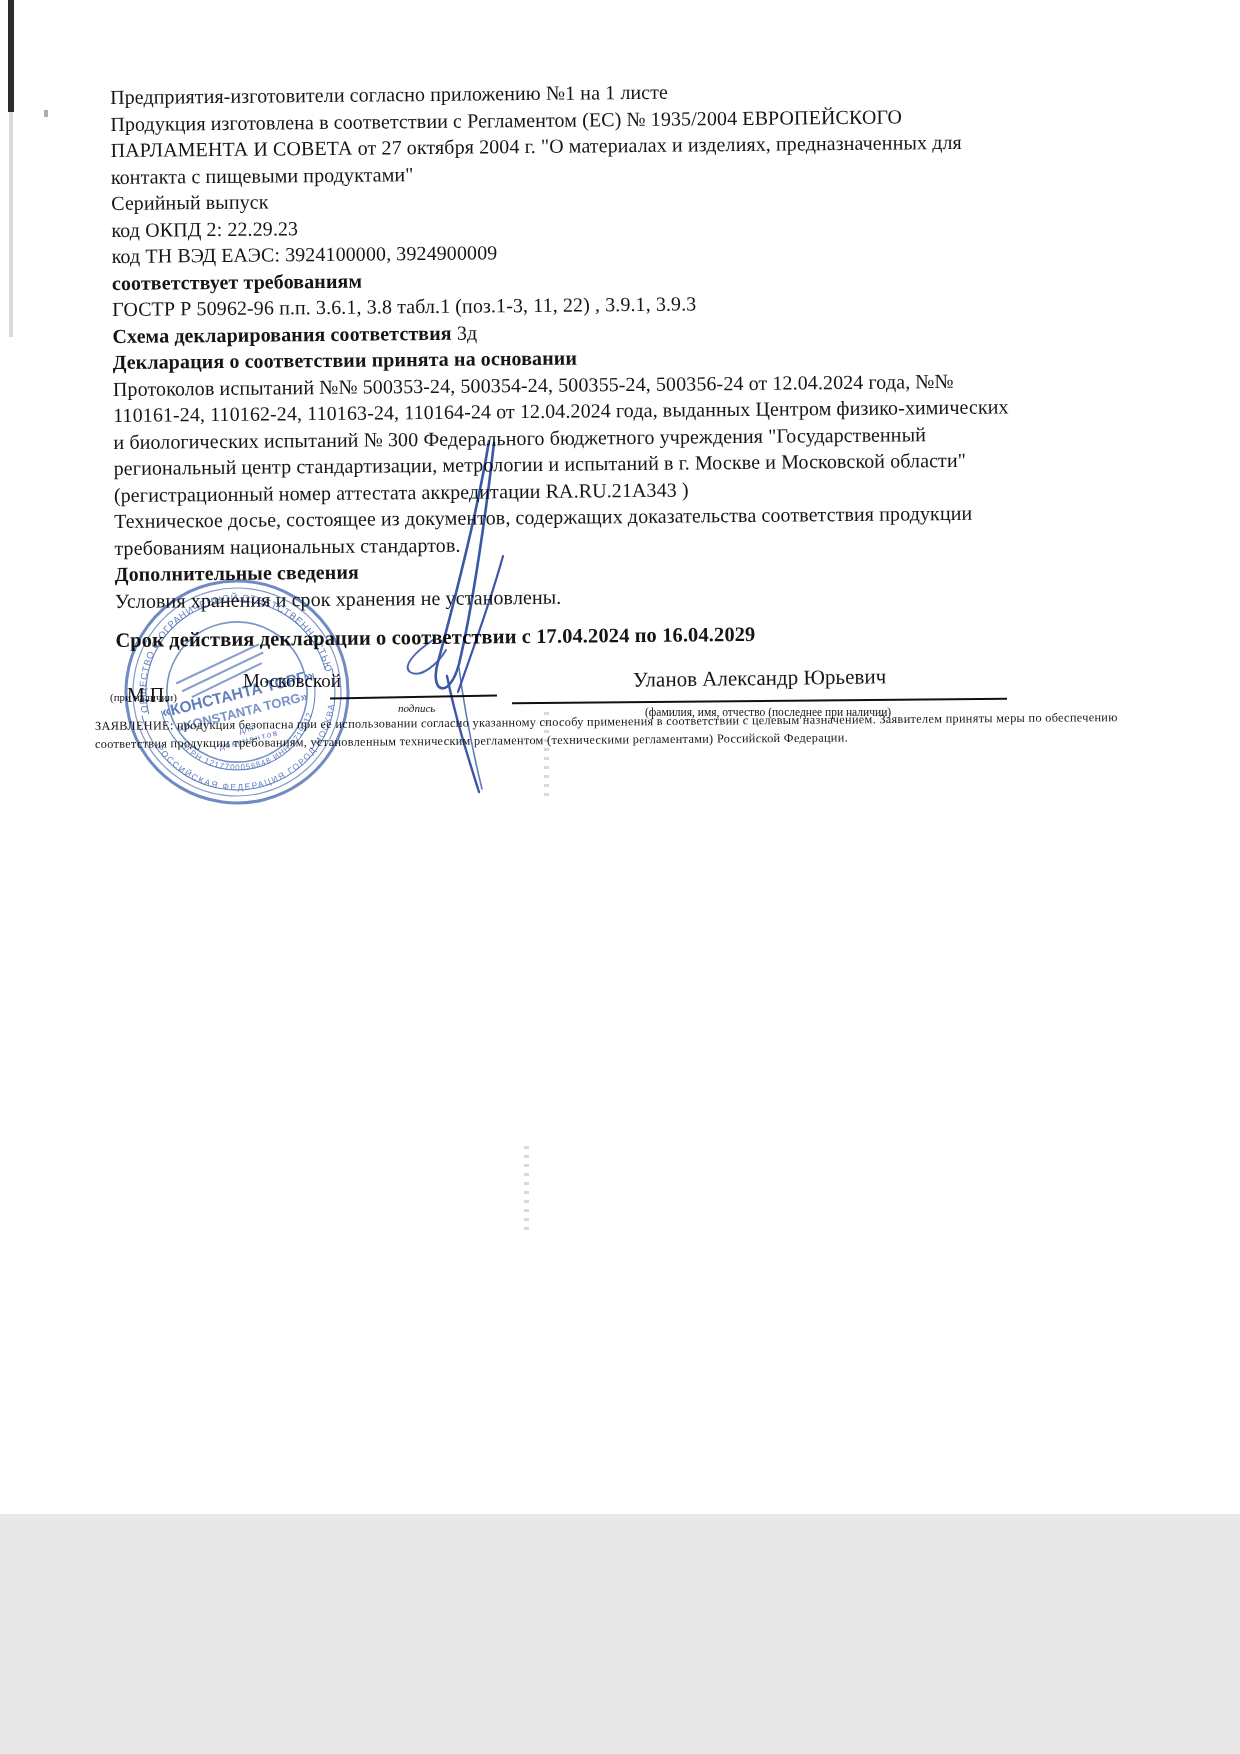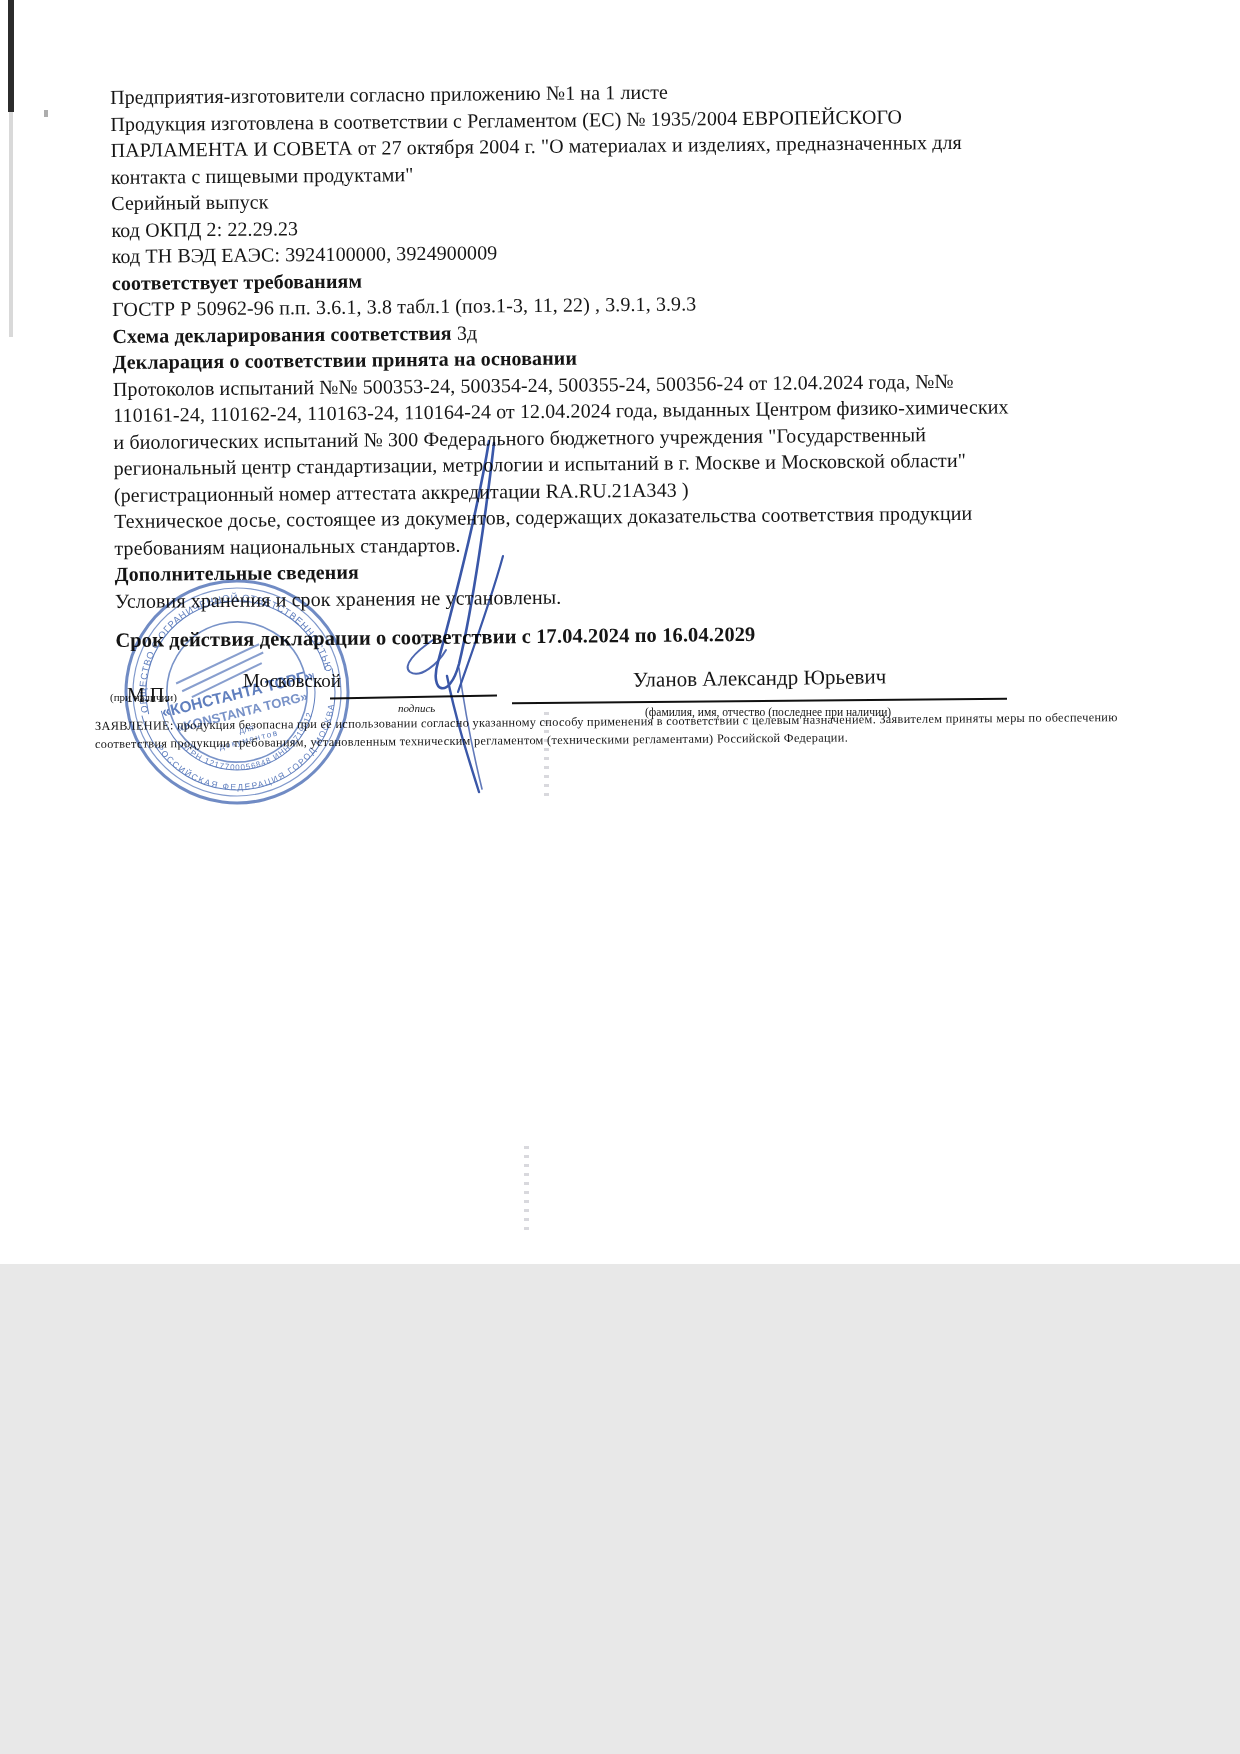--- a/index.html
+++ b/index.html
@@ -3,21 +3,21 @@
 <meta charset="utf-8">
 <style>
   :root{
     --c-text:#151515;
     --c-stamp:#4a6db5;
     --c-sign:#3a57a8;
     --c-qr:#111111;
   }
   html,body{margin:0;padding:0;background:#e8e8e8;}
   .page{
-    position:relative; width:1240px; height:1264px; background:#ffffff;
+    position:relative; width:1240px; height:1514px; background:#ffffff;
     overflow:hidden; font-family:"Liberation Serif","DejaVu Serif",serif;
     color:var(--c-text);
   }
   
   .body-block{
     position:absolute; left:110px; top:84px; width:915px;
     transform:rotate(-0.55deg); transform-origin:0 0;
     font-size:20px; line-height:26.5px; letter-spacing:0.1px;
     color:var(--c-text);
   }

